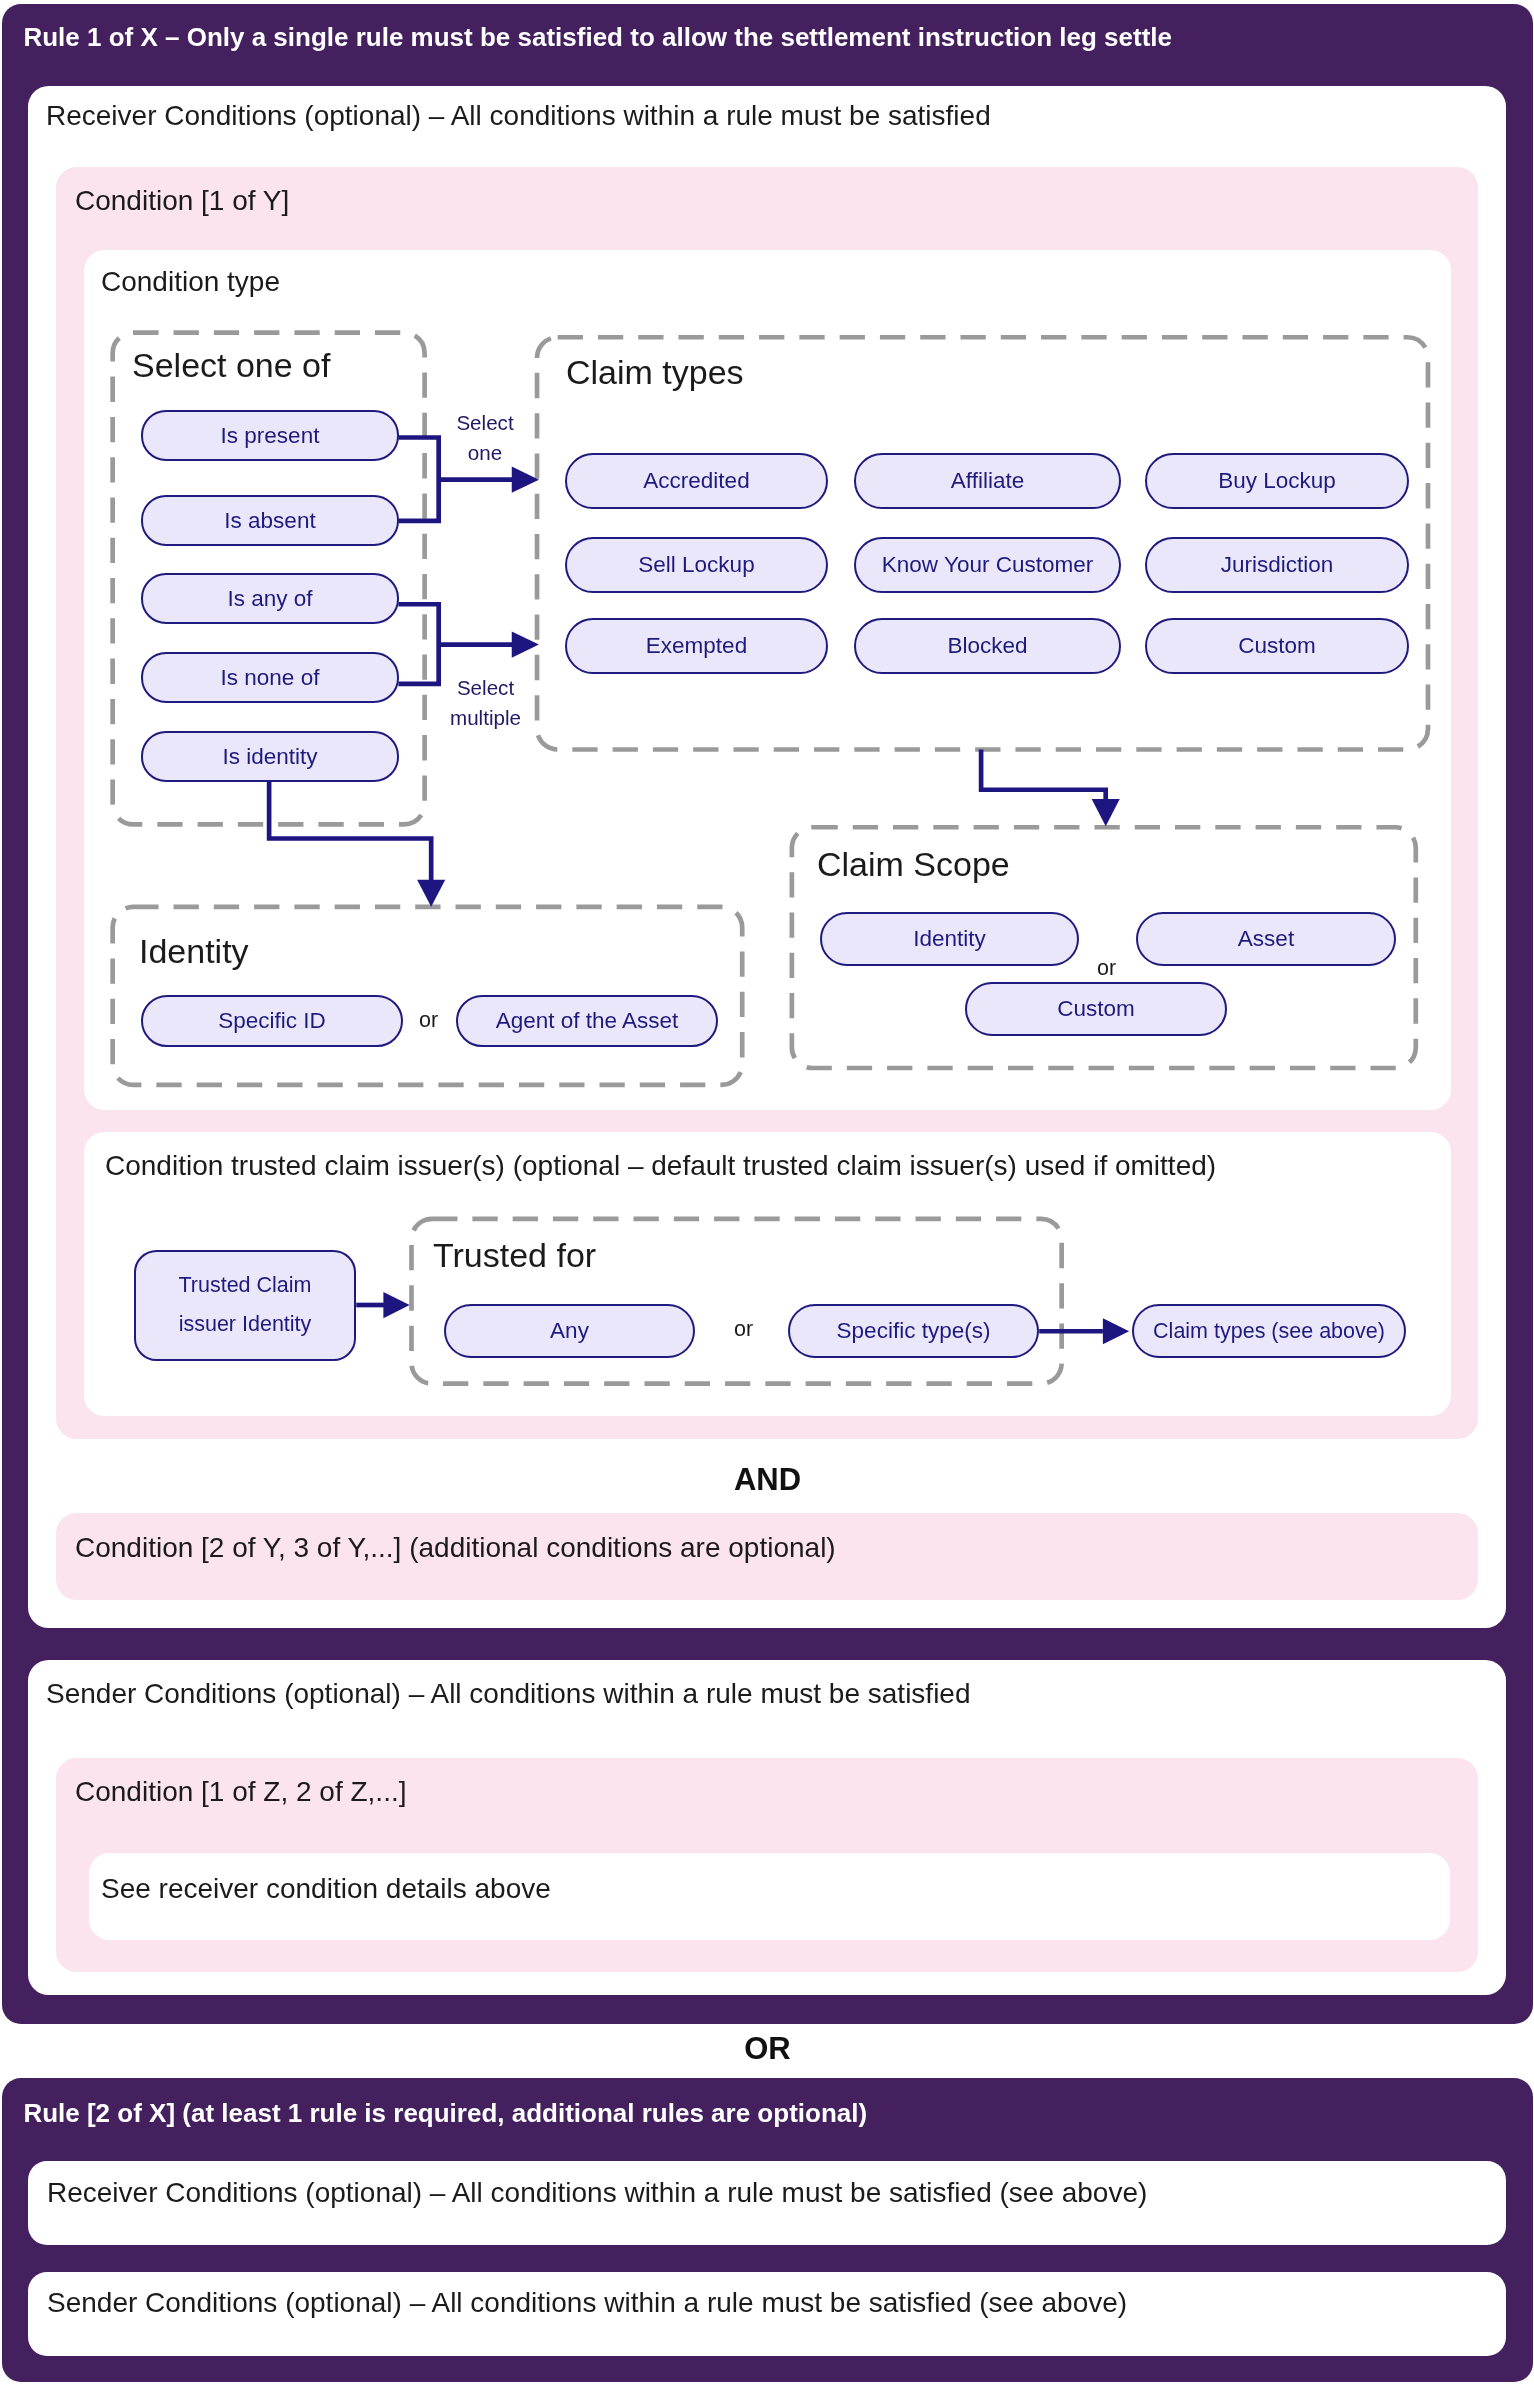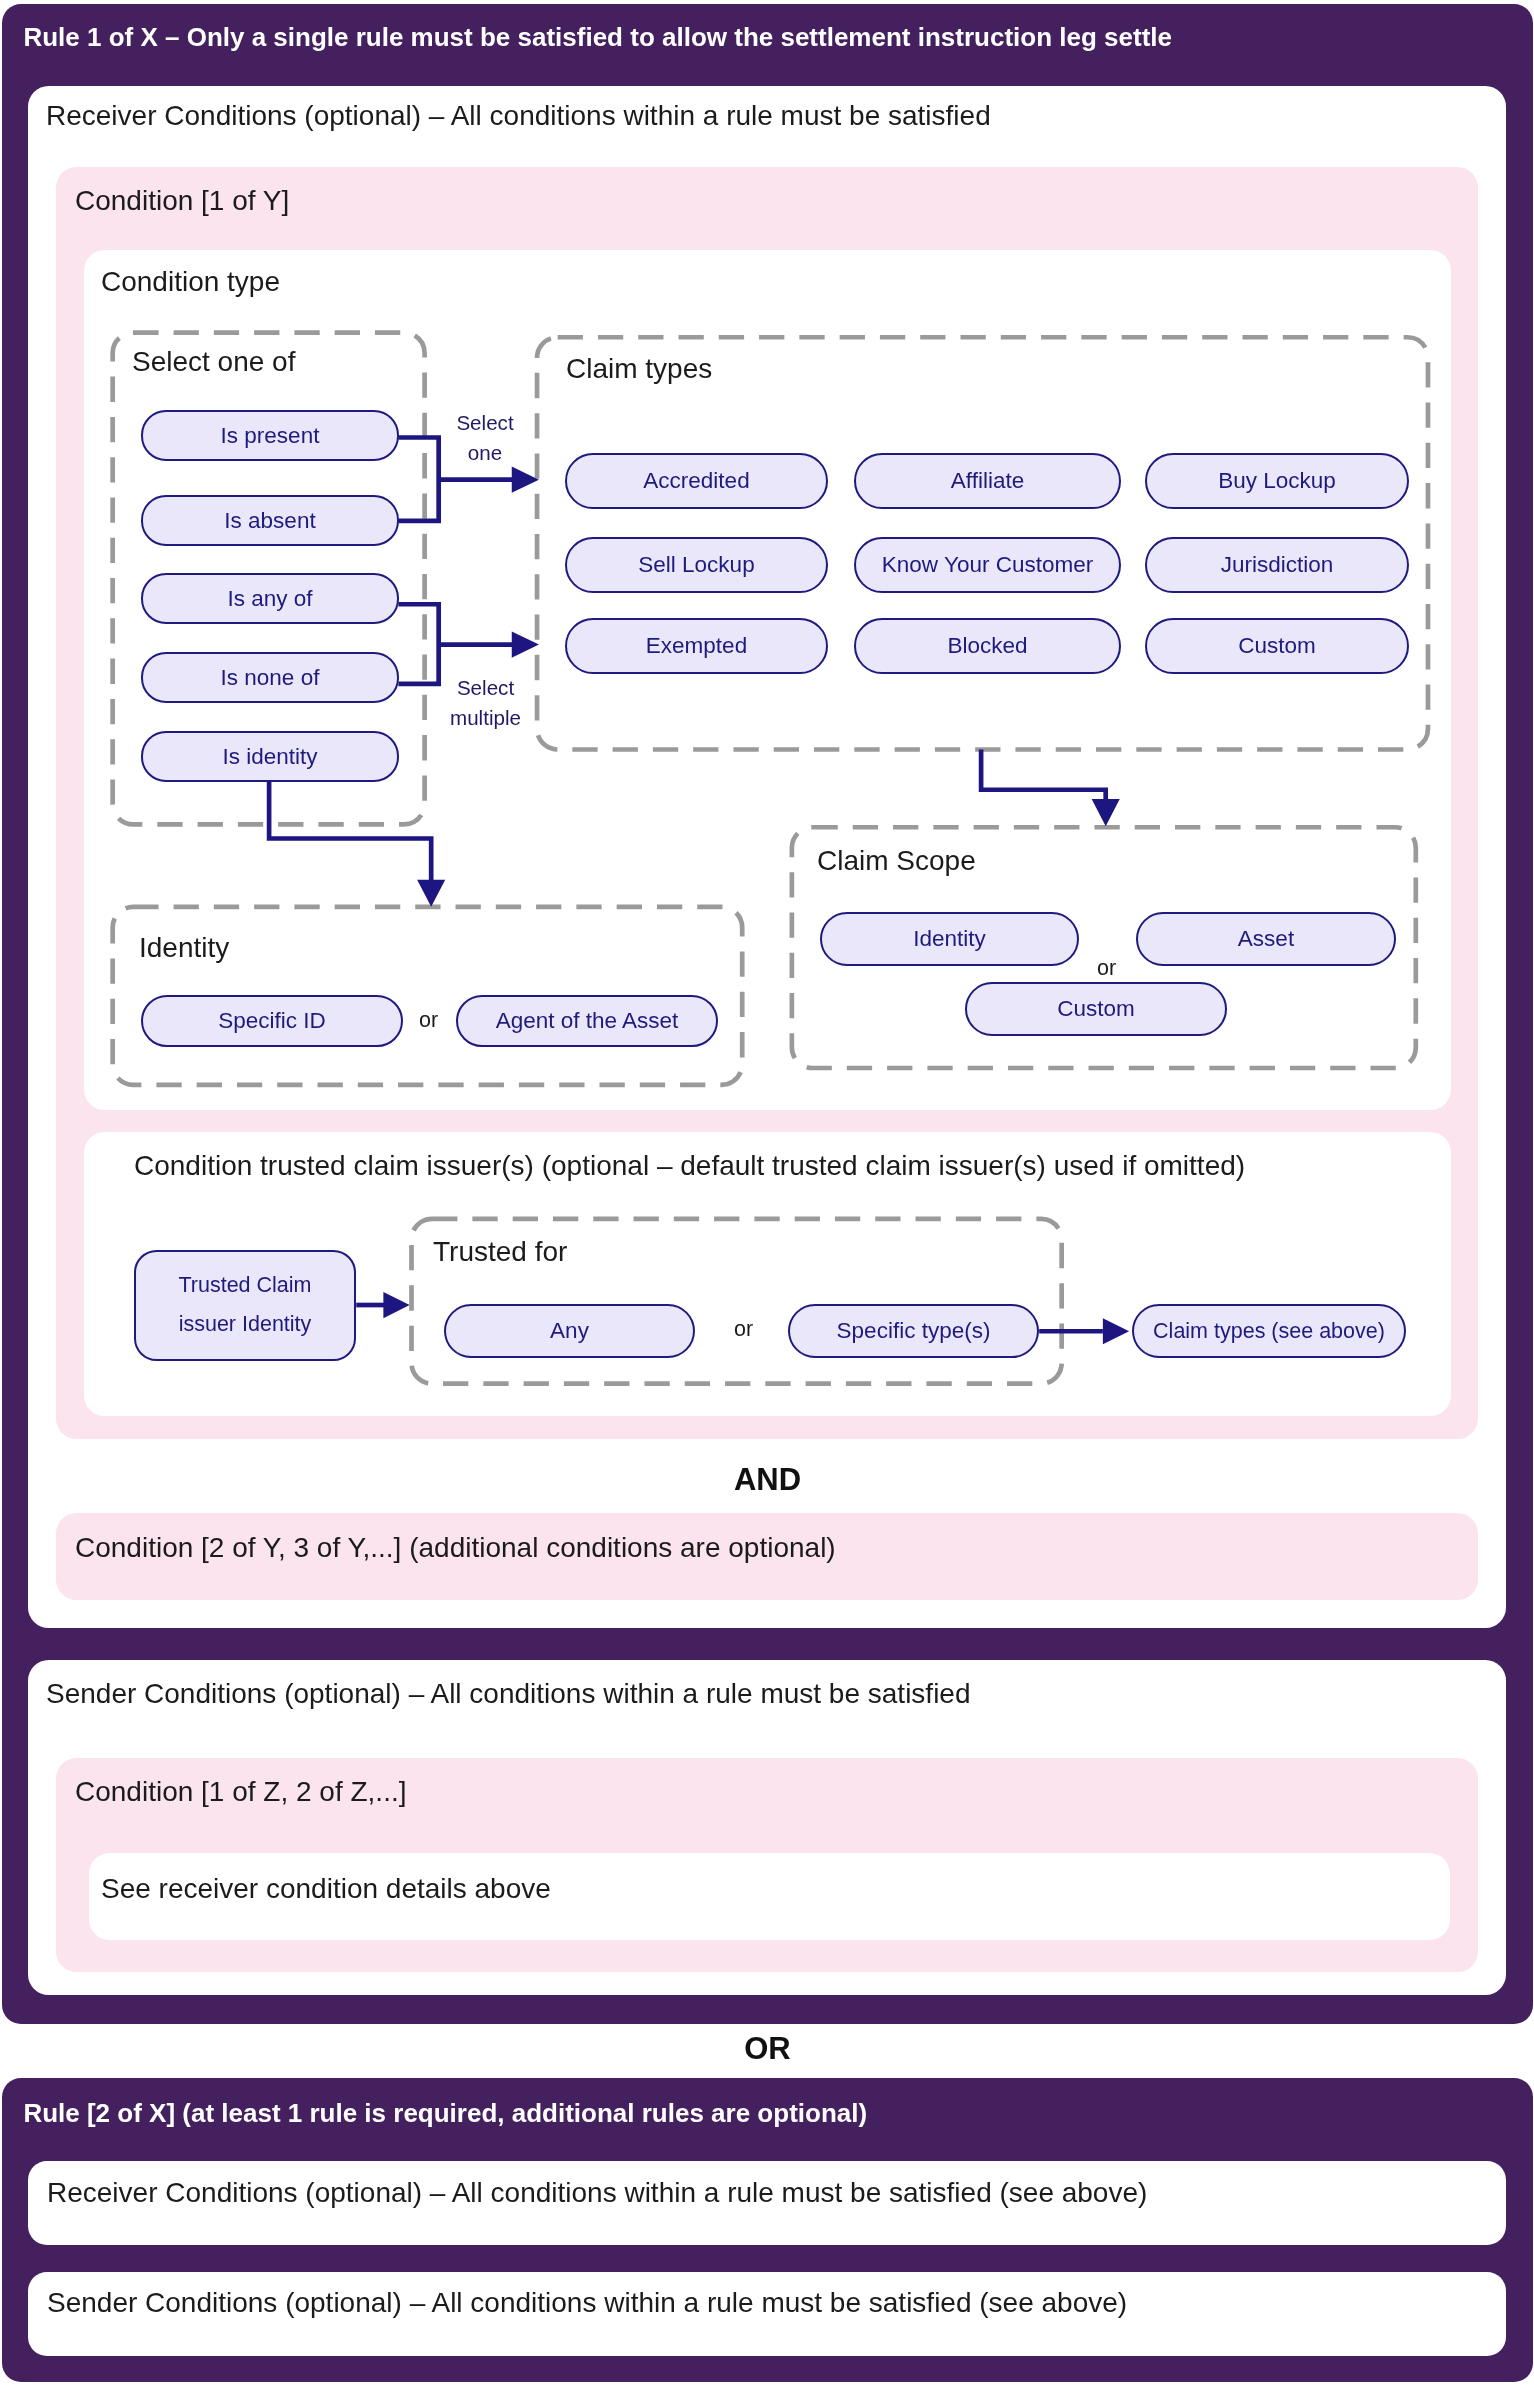--- a/index.html
+++ b/index.html
@@ -11,21 +11,21 @@
   .canvas{
     position:relative; width:1535px; height:2388px; overflow:hidden;
     font-family:"Liberation Sans", sans-serif; background:#fff;
   }
   .panel{position:absolute; border-radius:20.6px;}
   .panel.purple{background:var(--purple); border-radius:19px;}
   .panel.white{background:var(--white);}
   .panel.pink{background:var(--pink);}
   .hdr{position:absolute; color:var(--heading); font-size:28px; line-height:1.2; white-space:nowrap;}
   .rule-title{position:absolute; color:#fff; font-size:26px; font-weight:bold; line-height:1.25; white-space:nowrap;}
-  .boxtitle{position:absolute; color:var(--heading); font-size:28px; line-height:1.2; white-space:nowrap;}
+  .boxtitle{position:absolute; color:var(--heading); font-size:34px; line-height:1.2; white-space:nowrap;}
   .pill{
     position:absolute; background:var(--pill-fill); border:2.8px solid var(--navy);
     color:var(--navy); font-size:22.5px; display:flex; align-items:center; justify-content:center;
     box-sizing:border-box;
   }
   .pill.small{font-size:21.5px;}
   .rounded-box{
     position:absolute; background:var(--pill-fill); border:2.8px solid var(--navy);
     border-radius:22.5px; color:var(--navy); font-size:21.5px; display:flex; flex-direction:column;
     align-items:center; justify-content:center; gap:13px; text-align:center; box-sizing:border-box;
@@ -113,21 +113,21 @@
   <div class="pill" style="left:820px; top:912px; width:259px; height:54px; border-radius:27px;">Identity</div>
   <div class="pill" style="left:1136px; top:912px; width:260px; height:54px; border-radius:27px;">Asset</div>
   <div class="or-label" style="left:1083px; top:956px; width:47px;">or</div>
   <div class="pill" style="left:965px; top:982px; width:262px; height:54px; border-radius:27px;">Custom</div>
 
   <div class="boxtitle" style="left:139px; top:931px;">Identity</div>
   <div class="pill" style="left:141px; top:995px; width:262px; height:52px; border-radius:26px;">Specific ID</div>
   <div class="or-label" style="left:405px; top:1008px; width:47px;">or</div>
   <div class="pill" style="left:456px; top:995px; width:262px; height:52px; border-radius:26px;">Agent of the Asset</div>
 
-  <div class="hdr" style="left:105px; top:1149px;margin-left:29px;">Condition trusted claim issuer(s) (optional – default trusted claim issuer(s) used if omitted)</div>
+  <div class="hdr" style="left:105px; top:1149px;">Condition trusted claim issuer(s) (optional – default trusted claim issuer(s) used if omitted)</div>
   <div class="rounded-box" style="left:134px; top:1250px; width:222px; height:111px;">
     <span>Trusted Claim</span>
     <span>issuer Identity</span>
   </div>
   <div class="boxtitle" style="left:433px; top:1235px;">Trusted for</div>
   <div class="pill" style="left:444px; top:1304px; width:251px; height:54px; border-radius:27px;">Any</div>
   <div class="or-label" style="left:720px; top:1317px; width:47px;">or</div>
   <div class="pill" style="left:788px; top:1304px; width:251px; height:54px; border-radius:27px;">Specific type(s)</div>
   <div class="pill small" style="left:1132px; top:1304px; width:274px; height:54px; border-radius:27px;">Claim types (see above)</div>
 

